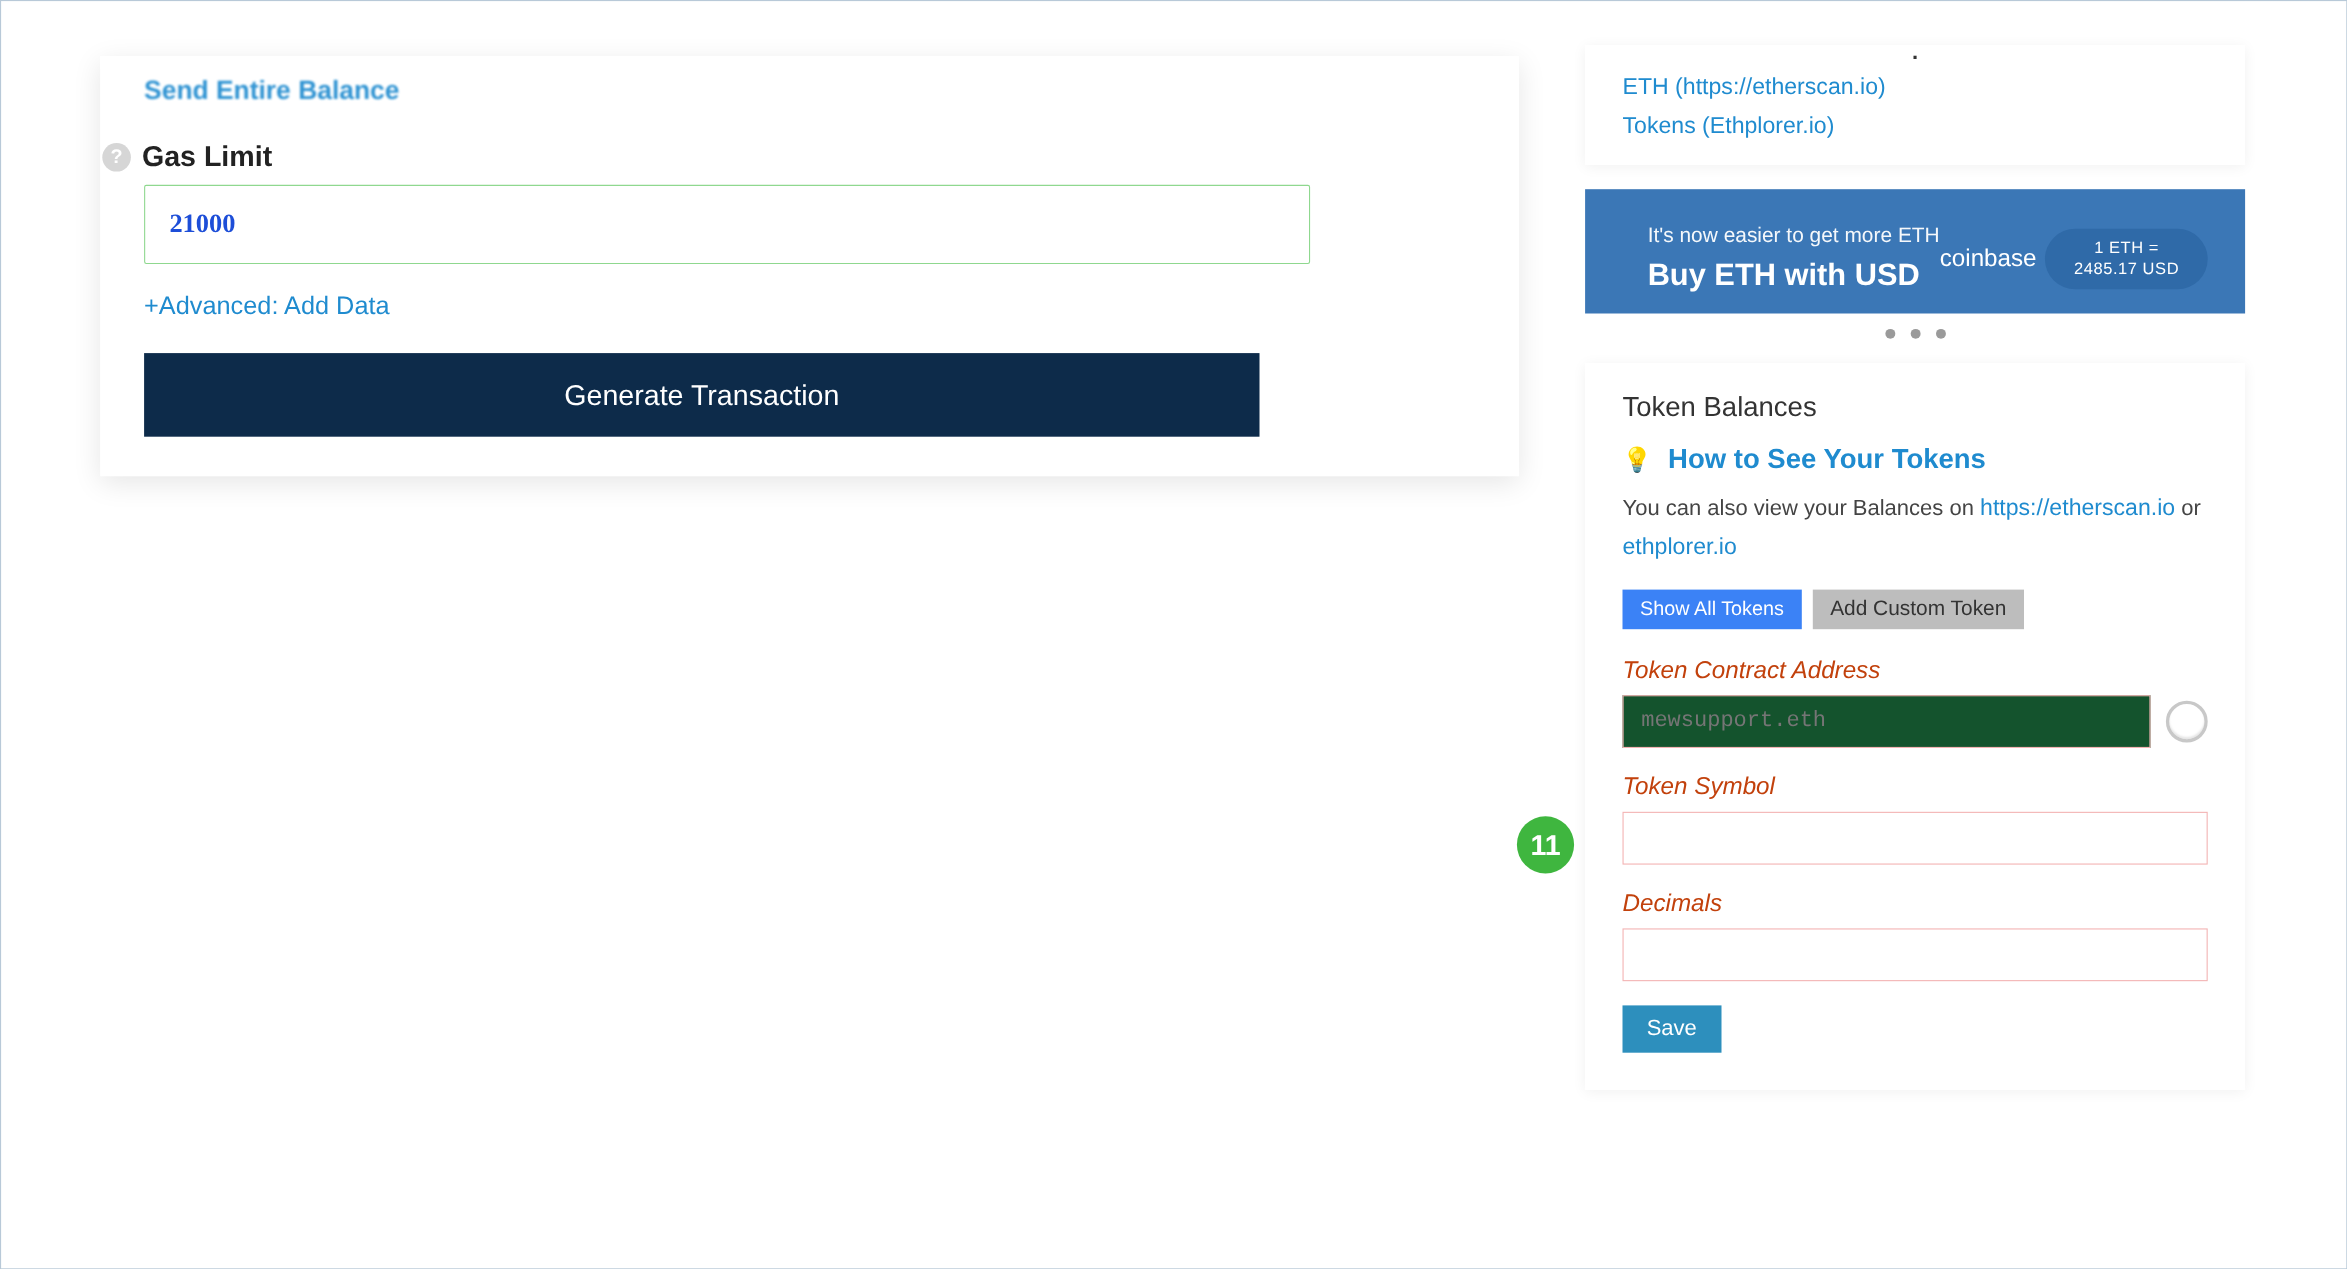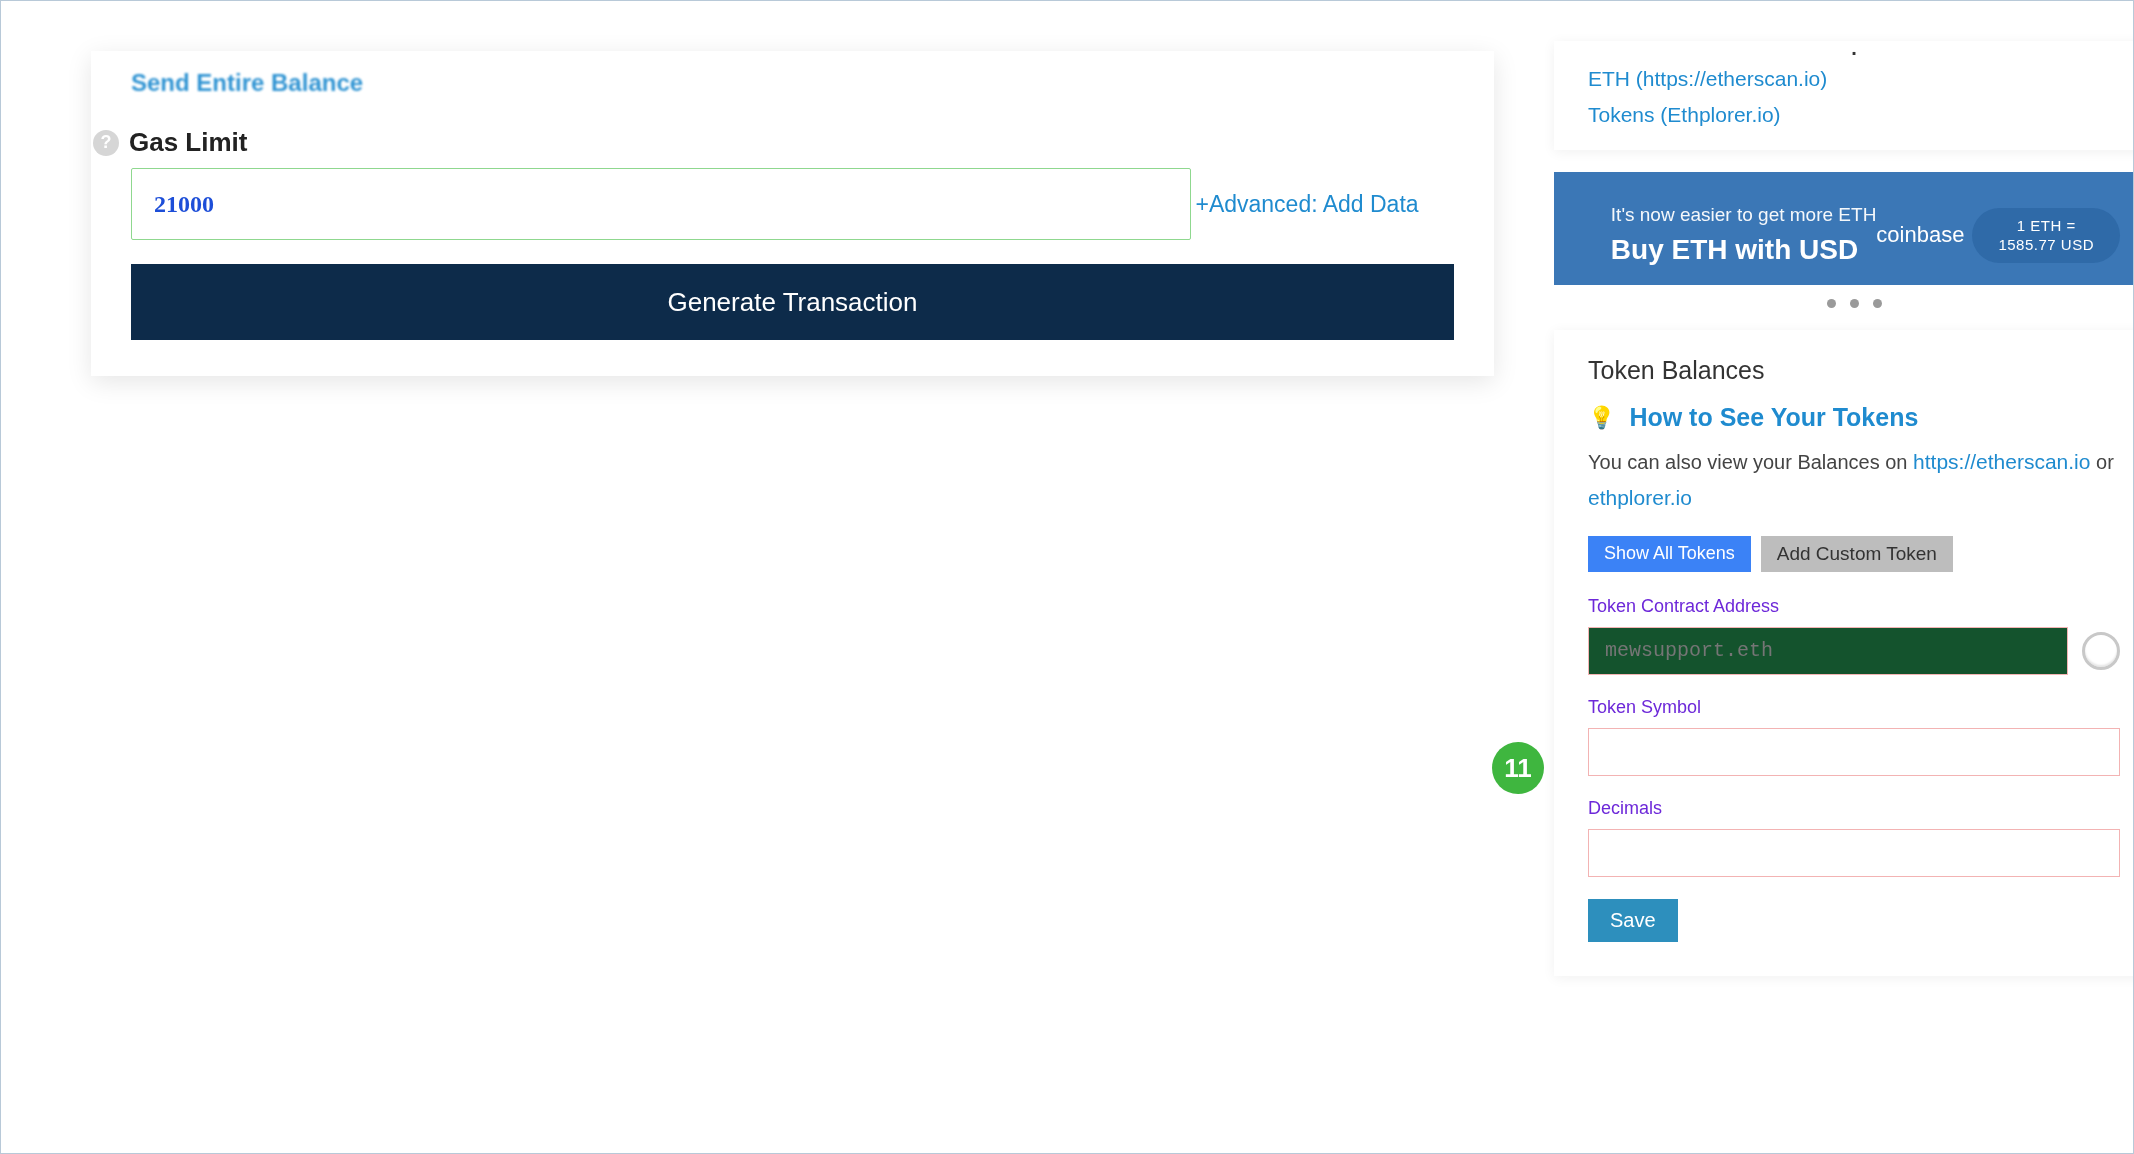--- a/index.html
+++ b/index.html
@@ -80,21 +80,21 @@
     margin-bottom: 24px;
   }
   .advanced-link {
     color: #1f8bcf;
     font-size: 23px;
     display: inline-block;
     margin-bottom: 30px;
     cursor: pointer;
   }
   .generate-btn {
-    width: 1323px;
+    width: 1014px;
     height: 76px;
     background: #0d2b4a;
     color: #fff;
     font-size: 26px;
     font-weight: 500;
     border: none;
     display: flex;
     align-items: center;
     justify-content: center;
     cursor: pointer;
@@ -201,24 +201,25 @@
   }
   .btn-gray {
     background: #bdbdbd;
     color: #333;
     border: none;
     font-size: 19px;
     padding: 7px 16px;
     cursor: pointer;
   }
   .field-label {
-    font-size: 18px;
-    color: #6d28d9;
+    font-size: 22px;
+    color: #c2410c;
     margin-bottom: 10px;
     font-weight: 500;
+    font-style: italic;
   }
   .field-wrap { display: flex; align-items: center; gap: 14px; margin-bottom: 22px; }
   .pink-input {
     flex: 1;
     height: 48px;
     border: 1px solid #f3b3b3;
     background: #14532d;
     padding: 0 16px;
     font-family: "Courier New", monospace;
     font-size: 20px;
@@ -299,21 +300,21 @@
       <div>
         <div class="promo">
           <div class="promo-left">
             <span class="promo-small">It's now easier to get more ETH</span>
             <span class="promo-big">Buy ETH with USD</span>
           </div>
           <div class="promo-right">
             <span class="cb-label">coinbase</span>
             <div class="cb-pill">
               <div>1 ETH =</div>
-              <div>1585.77 USD</div>
+              <div>2485.17 USD</div>
             </div>
           </div>
         </div>
         <div class="dots-row">
           <div class="nav-dot"></div>
           <div class="nav-dot"></div>
           <div class="nav-dot"></div>
         </div>
       </div>
 

